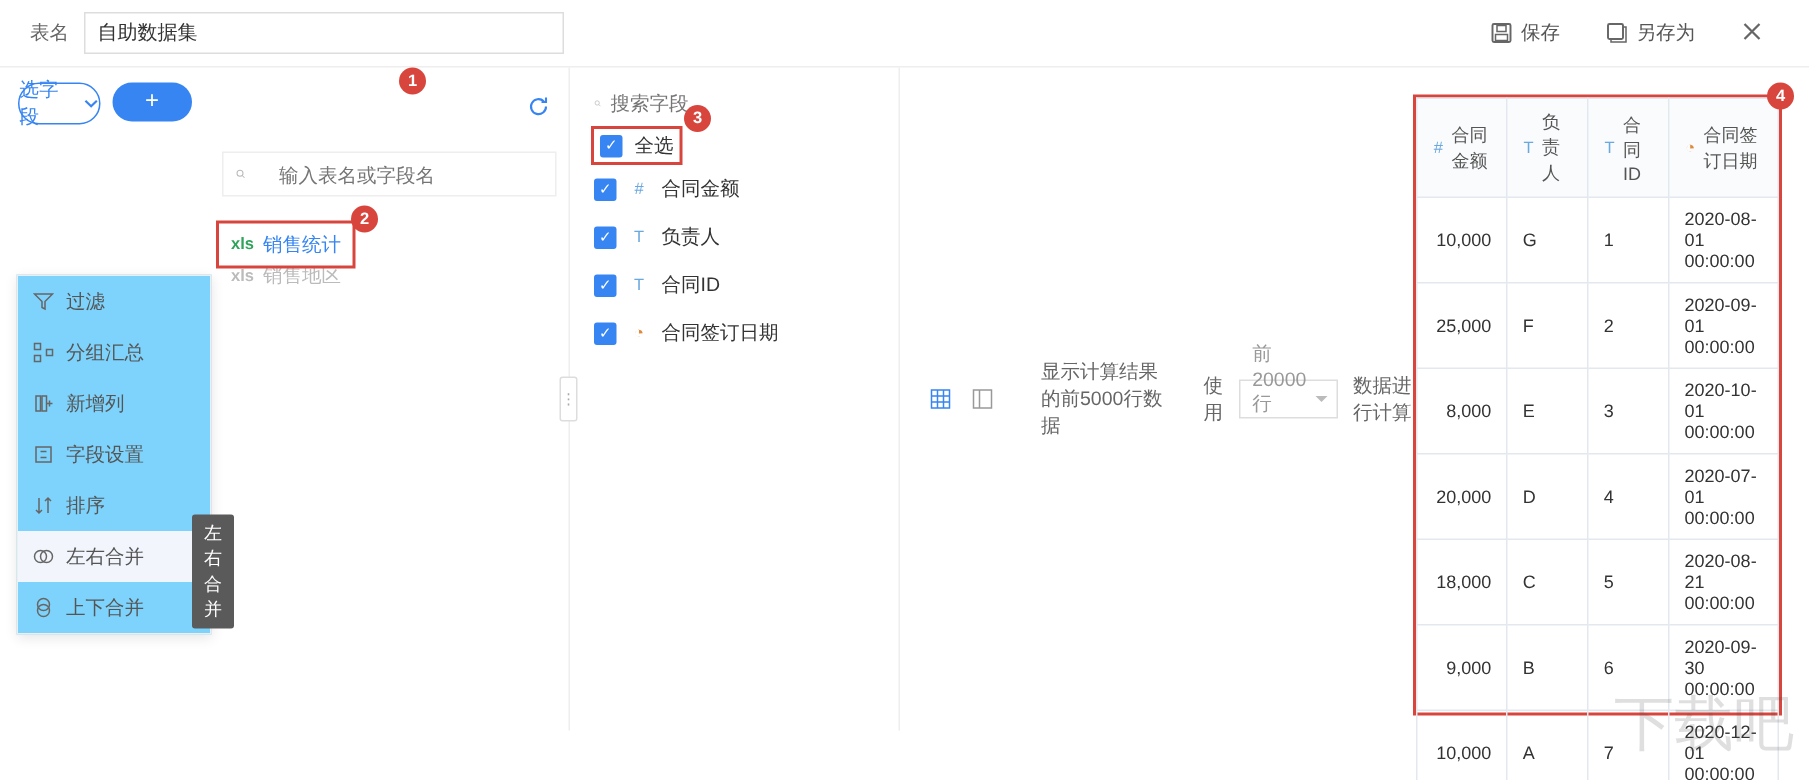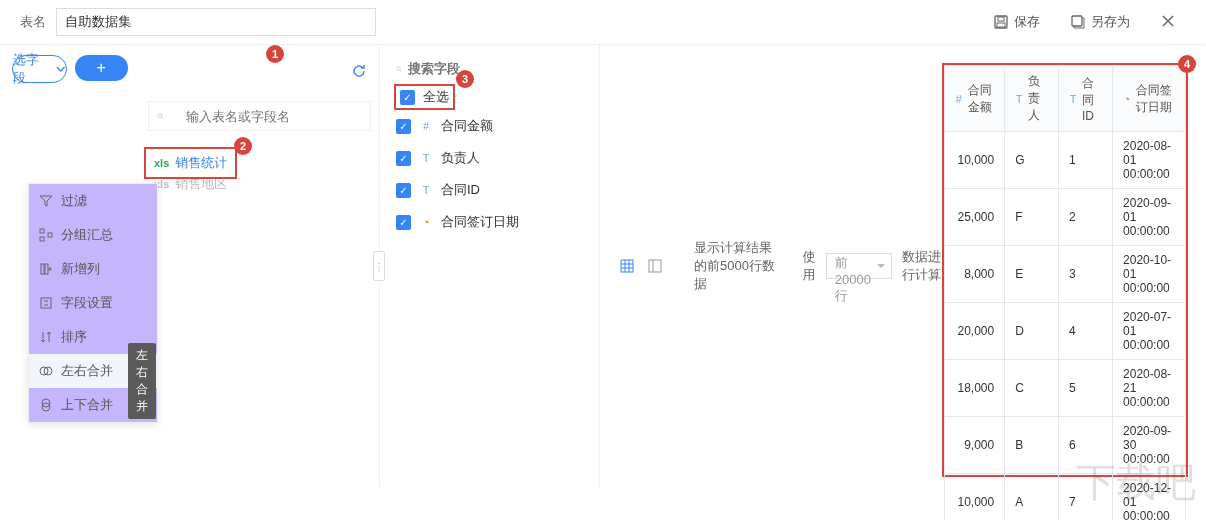--- a/index.html
+++ b/index.html
@@ -9,21 +9,21 @@
 .table-name-input { flex: 0 0 320px; height: 28px; border: 1px solid #ddd; padding: 0 8px; color: #333; }
 .header-spacer { flex: 1; }
 .header-btn { display: flex; align-items: center; gap: 5px; color: #555; cursor: pointer; padding: 4px 10px; }
 .header-btn svg, .close-btn svg { width: 16px; height: 16px; }
 .close-btn { cursor: pointer; padding: 4px 10px; }
 
 .main { display: flex; height: calc(100% - 78px); }
 .col1 { width: 140px; padding: 10px 12px; display: flex; flex-direction: row; gap: 8px; position: relative; }
 .pill-btn { width: 100%; height: 28px; border: 1px solid #3685f2; border-radius: 14px; background: #fff; color: #3685f2; display: flex; align-items: center; justify-content: center; gap: 6px; cursor: pointer; }
 .add-btn { width: 100%; height: 26px; background: #3685f2; color: #fff; border-radius: 13px; display: flex; align-items: center; justify-content: center; cursor: pointer; font-size: 16px; }
-.op-menu { position: absolute; top: 138px; left: 28px; width: 130px; background: #c4b5fd; border: 1px solid #eee; box-shadow: 0 2px 8px rgba(0,0,0,0.1); z-index: 10; }
+.op-menu { position: absolute; top: 138px; left: 11px; width: 130px; background: #7dd3fc; border: 1px solid #eee; box-shadow: 0 2px 8px rgba(0,0,0,0.1); z-index: 10; }
 .op-item { display: flex; align-items: center; gap: 8px; padding: 8px 10px; cursor: pointer; color: #555; }
 .op-item.active { background: #f2f6fc; }
 .op-item svg { width: 14px; height: 14px; flex-shrink: 0; }
 .op-tooltip { position: absolute; top: 298px; left: 128px; background: #5a5a5a; color: #fff; padding: 4px 8px; font-size: 12px; border-radius: 2px; z-index: 11; }
 
 .col2 { width: 240px; padding: 10px 8px; border-right: 1px solid #eee; position: relative; }
 .redbox { border: 2px solid #d8453d; padding: 3px 6px; position: absolute; }
 .badge { position: absolute; width: 18px; height: 18px; background: #d8453d; color: #fff; border-radius: 50%; display: flex; align-items: center; justify-content: center; font-size: 11px; font-weight: bold; }
 .col2-tabs { display: flex; gap: 4px; }
 .col2-tabs .tab-a { color: #3685f2; font-weight: 500; }
@@ -32,34 +32,34 @@
 .search-row { display: flex; align-items: center; border: 1px solid #eee; height: 30px; padding: 0 8px; margin-top: 46px; gap: 22px; color: #999; }
 .search-row input { border: none; outline: none; flex: 1; font-size: 13px; color: #666; }
 .list-row { display: flex; align-items: center; gap: 6px; padding: 6px 6px; margin-top: 4px; }
 .xls-tag { color: #2fa35a; font-size: 11px; font-weight: bold; }
 .xls-tag.dim { color: #bbb; }
 .list-row.dim span { color: #bbb; }
 .divider-handle { position: absolute; right: -6px; top: 50%; transform: translateY(-50%); width: 12px; height: 30px; background: #fff; border: 1px solid #ddd; border-radius: 2px; display: flex; align-items: center; justify-content: center; color: #aaa; font-size: 10px; z-index: 5; }
 
 .col3 { width: 220px; padding: 10px 12px; border-right: 1px solid #eee; }
 .search3 { display: flex; align-items: center; gap: 6px; padding: 6px 4px; color: #999; }
-.search3 input { border: none; outline: none; flex: 1; font-size: 13px; font-weight: bold; }
+.search3 input { border: none; outline: none; flex: 1; font-size: 13px; }
 .chk-row { display: flex; align-items: center; gap: 8px; padding: 7px 4px; }
 .chk { width: 15px; height: 15px; border-radius: 2px; background: #3685f2; display: flex; align-items: center; justify-content: center; color: #fff; font-size: 10px; }
 .field-icon { width: 14px; text-align: center; font-size: 11px; }
 .fi-num { color: #6aa9e0; }
 .fi-text { color: #6aa9e0; }
 .fi-time { color: #e0893a; }
 
 .col4 { flex: 1; padding: 10px 18px; display: flex; flex-direction: row; }
 .toolbar4 { display: flex; align-items: center; gap: 10px; padding: 4px 0; }
 .view-btn { width: 26px; height: 24px; display: flex; align-items: center; justify-content: center; border: 1px solid transparent; cursor: pointer; color: #888; }
 .view-btn.active { color: #3685f2; }
 .tb-text { color: #666; }
-.tb-select { border: 1px solid #ddd; height: 26px; padding: 0 20px 0 8px; color: #999; position: relative; display: flex; align-items: flex-start; }
+.tb-select { border: 1px solid #ddd; height: 26px; padding: 0 20px 0 8px; color: #999; position: relative; display: flex; align-items: flex-end; }
 .tb-select::after { content: ""; position: absolute; right: 6px; top: 10px; border: 4px solid transparent; border-top-color: #bbb; }
 .table-wrap { border: 2px solid #d8453d; margin-top: 8px; position: relative; }
 .tbl { width: 100%; border-collapse: collapse; }
 .tbl th, .tbl td { border: 1px solid #e3e8ef; padding: 7px 10px; font-size: 12px; text-align: left; }
 .tbl th { background: #fafbfc; font-weight: normal; color: #555; }
 .tbl td.num { text-align: right; }
 .th-icon { display: inline-flex; align-items: center; gap: 5px; }
 .footer4 { padding: 12px 4px; color: #777; font-size: 12px; }
 
 .watermark { position: absolute; right: 10px; bottom: 10px; opacity: 0.18; font-size: 40px; font-family: serif; color: #555; pointer-events: none; }

